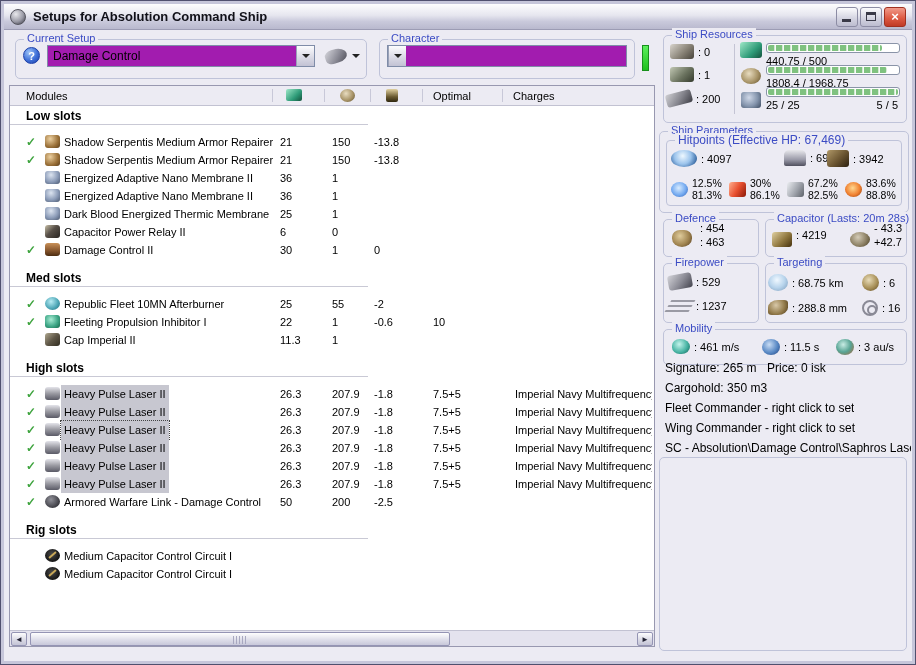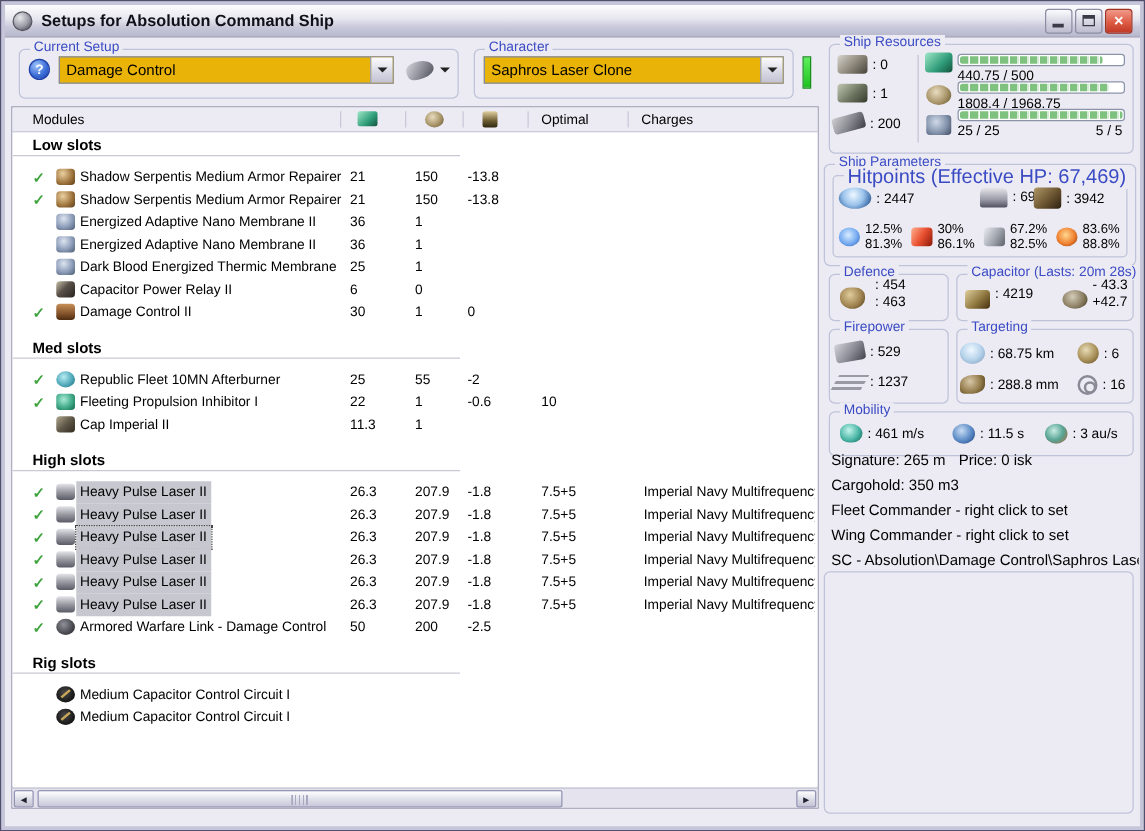--- a/index.html
+++ b/index.html
@@ -19,21 +19,21 @@
     background:linear-gradient(180deg,#FBFBFD,#D2D2E0 60%,#BDBDD0);display:flex;align-items:center;justify-content:center;
     font-size:11px;color:#30303c;position:relative;}
   .winbtn.close{background:linear-gradient(180deg,#F09A8A,#DE5B44 55%,#C03A26);border-color:#A03020;color:#fff;
     font-size:13px;font-weight:bold;}
   .glyph-min{position:absolute;left:5px;bottom:4px;width:9px;height:3px;background:#3a3a48;}
   .glyph-max{width:10px;height:9px;border:1px solid #3a3a48;border-top-width:3px;}
   
   .group{position:absolute;border:1px solid #BFC3D9;border-radius:5px;}
   .group>.glabel{position:absolute;top:-8px;left:8px;background:#ECEBF3;padding:0 3px;font-size:11px;color:#3B4BC4;white-space:nowrap;}
   
-  .combo{position:absolute;height:22px;background:#eab308;border:1px solid #7F8CA8;display:flex;align-items:center;}
+  .combo{position:absolute;height:22px;background:#a21caf;border:1px solid #7F8CA8;display:flex;align-items:center;}
   .combo .cval{flex:1;padding:0 5px;font-size:12px;color:#000;white-space:nowrap;overflow:hidden;}
   .combo .cbtn{width:18px;height:100%;border-left:1px solid #9aa2b8;
     background:linear-gradient(180deg,#FCFCFE,#D8D8E4 60%,#C2C2D4);display:flex;align-items:center;justify-content:center;
     font-size:9px;color:#222;}
   .helpbtn{position:absolute;width:17px;height:17px;border-radius:50%;
     background:radial-gradient(circle at 35% 30%,#9ec4f8,#3E6FD8 55%,#1C3FA8);border:1px solid #1C3FA8;
     color:#fff;font-size:11px;font-weight:bold;display:flex;align-items:center;justify-content:center;}
   .shipmenu{position:absolute;display:flex;align-items:center;gap:5px;}
   .ship-glyph{width:22px;height:14px;border-radius:40% 60% 50% 40%;transform:rotate(-18deg);
     background:linear-gradient(135deg,#d8d8de,#8d8d98 55%,#4e4e58);}
@@ -164,21 +164,20 @@
   </div>
   <div class="shipmenu" style="left:324px;top:48px;">
     <span class="ship-glyph"></span>
     <span class="caret"></span>
   </div>
 
   <div class="group" style="left:378px;top:38px;width:256px;height:40px;">
     <span class="glabel">Character</span>
   </div>
   <div class="combo" style="left:386px;top:44px;width:240px;">
-    <span class="cval">Saphros Laser Clone</span>
     <span class="cbtn">
         <span class="caret"></span>
       </span>
   </div>
   <div class="green-indicator"></div>
 
   <div class="modules-panel">
     <div class="mod-header">
       <span class="htxt" style="left:16px;">Modules</span>
       <span class="hsep" style="left:262px;"></span>
@@ -435,24 +434,24 @@
       <div class="rbar" style="left:102px;top:51px;width:134px;">
           <div class="rbar-fill" id="bar-upg" style="width: calc(100% - 2px);"></div>
         </div>
       <span class="rtxt" style="left:102px;top:63px;">25 / 25</span>
       <span class="rtxt" style="right:8px;top:63px;">5 / 5</span>
     </div>
 
     <div class="group" style="left:2px;top:100px;width:250px;height:82px;">
       <span class="glabel">Ship Parameters</span>
       <div class="group" style="left:6px;top:8px;width:236px;height:66px;border-radius:4px;">
-        <span class="glabel" style="font-size:16px;text-align:center;">Hitpoints (Effective HP: 67,469)</span>
+        <span class="glabel" style="font-size:12px;text-align:center;">Hitpoints (Effective HP: 67,469)</span>
         <div class="rowline" style="left:4px;top:9px;">
             <span class="ri ri-shield"></span>
-            <span>: 2447</span>
+            <span>: 4097</span>
           </div>
         <div class="rowline" style="left:82px;top:9px;padding-left:35px;">
             <span class="ri ri-armor"></span>
             <span>: 6907</span>
           </div>
         <div class="rowline" style="left:160px;top:9px;">
             <span class="ri ri-struct"></span>
             <span>: 3942</span>
           </div>
         <div id="resists">

